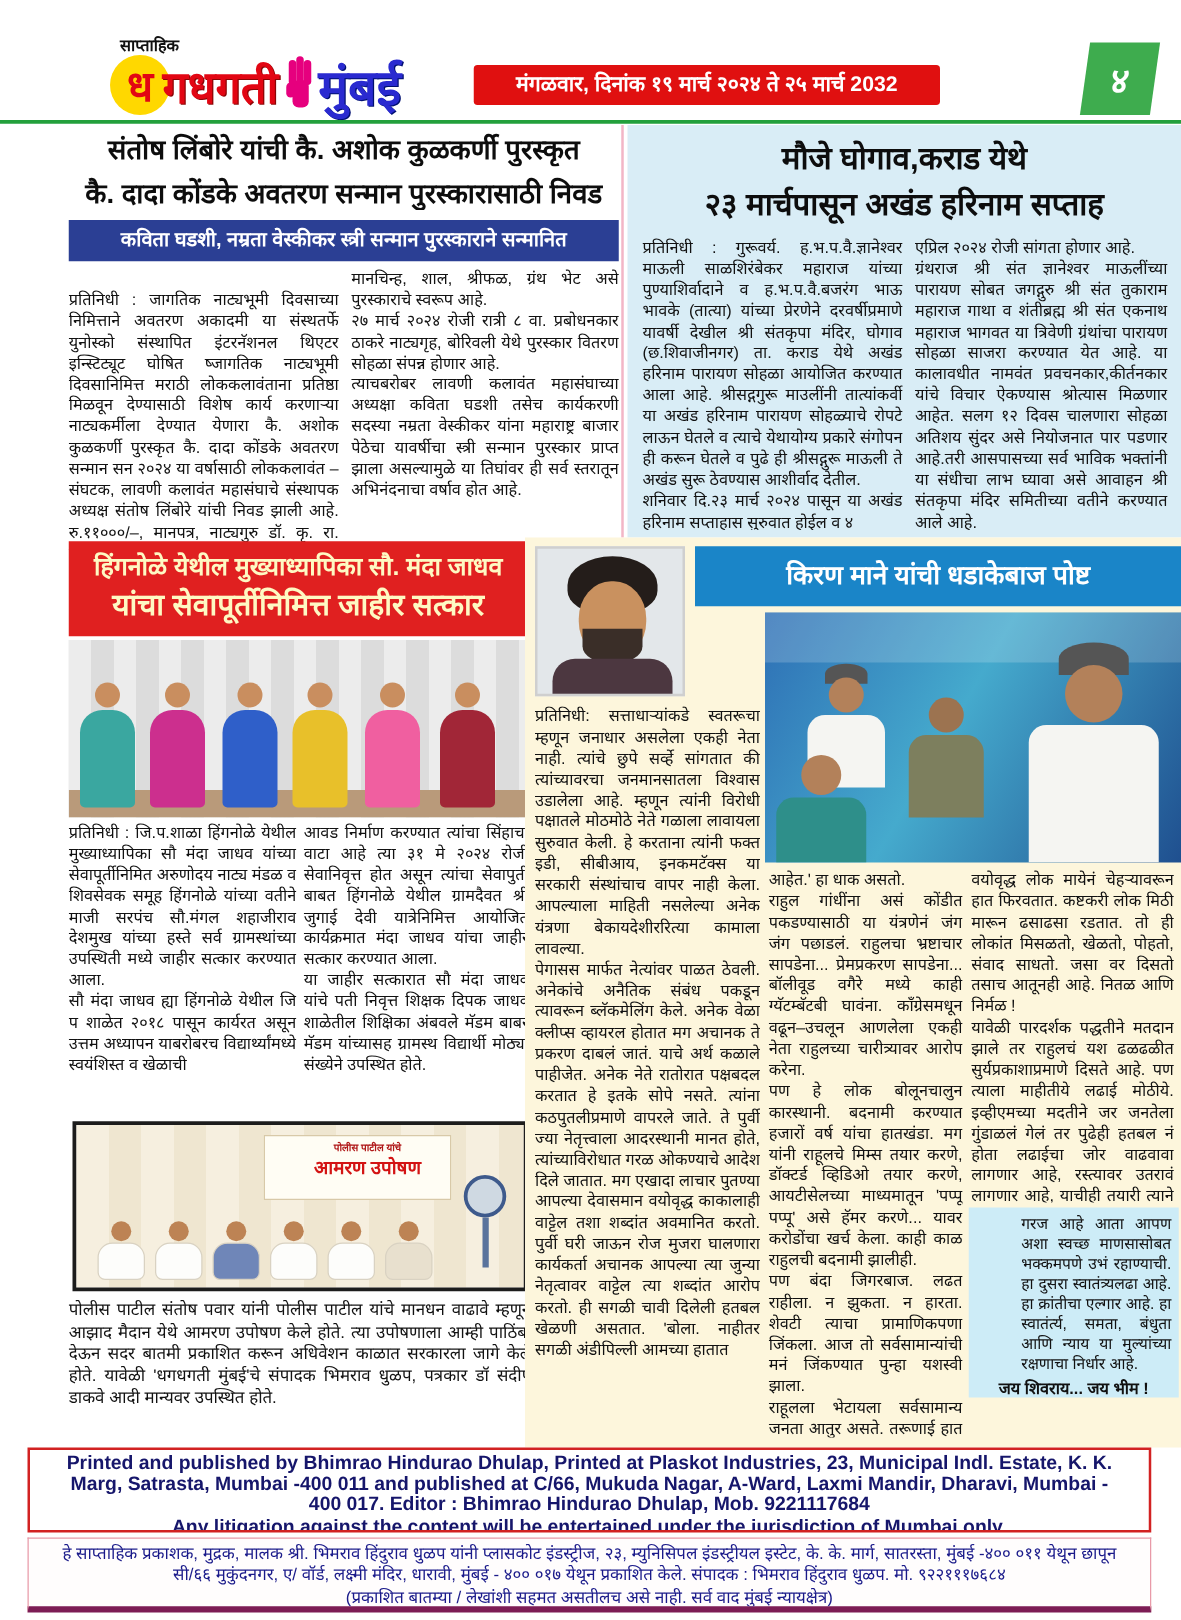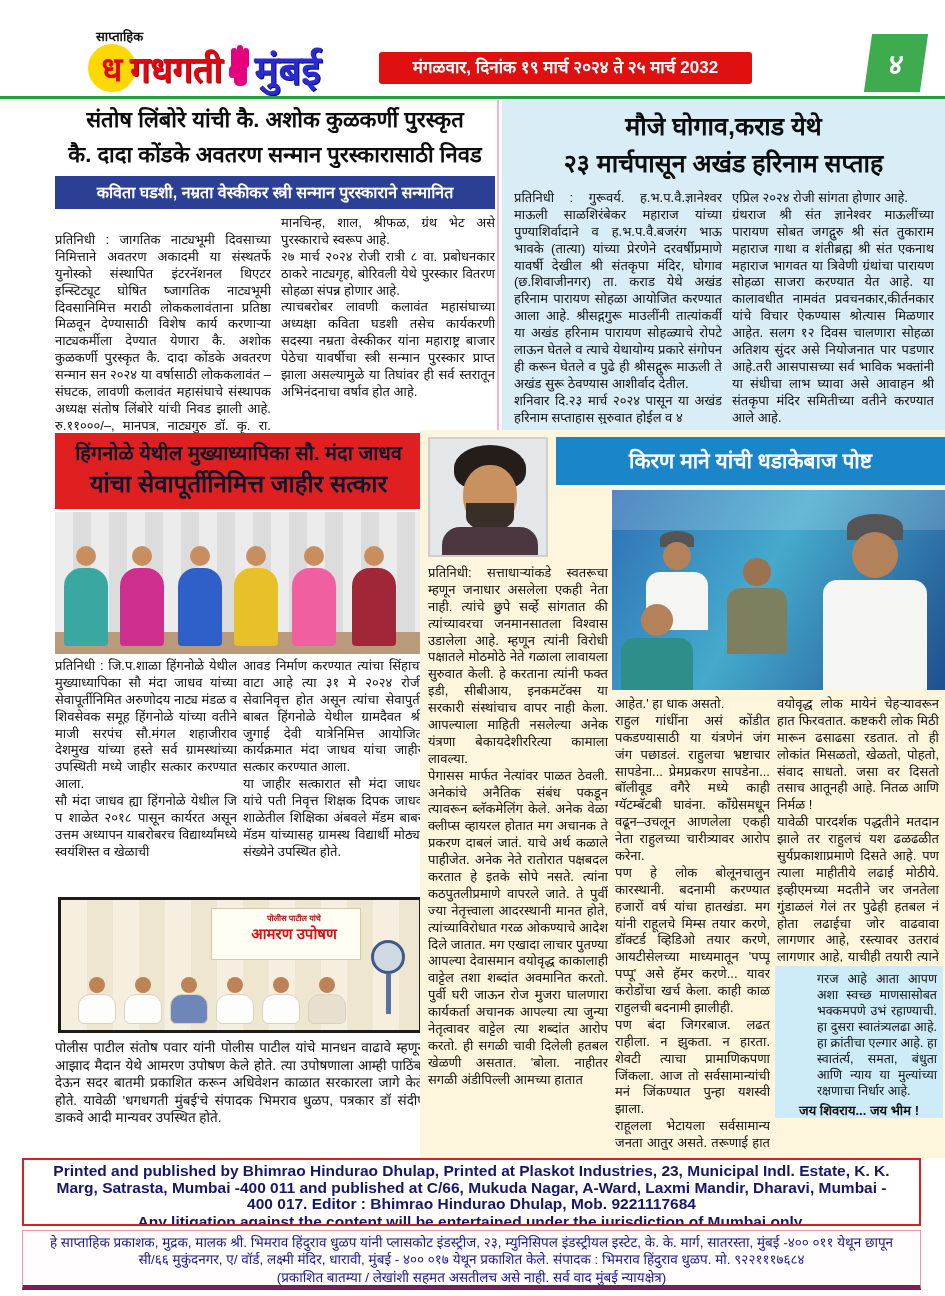--- a/index.html
+++ b/index.html
@@ -31,21 +31,21 @@
   .vrule { position:absolute; left:497px; top:100px; width:2px; height:330px; background:#f2b6c6; }
 
   
   .a2 { position:absolute; left:502px; top:100px; width:443px; height:330px; background:#d9edf6; }
   .a2-h1 { position:absolute; left:502px; top:108px; width:443px; font-size:25px; font-weight:800; color:#0d0d0d; }
   .a2-h2 { position:absolute; left:502px; top:145px; width:443px; font-size:25px; font-weight:800; color:#0d0d0d; }
   .a2-c1 { left:514px; top:190px; width:208px; height:234px; }
   .a2-c2 { left:732px; top:190px; width:202px; height:234px; }
 
   
-  .a3-banner { position:absolute; left:55px; top:433px; width:367px; height:76px; background:#e02020; color:#0f172a; text-align:center; padding-top:6px; }
+  .a3-banner { position:absolute; left:55px; top:433px; width:367px; height:76px; background:#e02020; color:#fef9c3; text-align:center; padding-top:6px; }
   .a3-banner .l1 { font-size:20px; font-weight:bold; white-space:nowrap; }
   .a3-banner .l2 { font-size:24px; font-weight:bold; white-space:nowrap; }
   .photo1 { position:absolute; left:55px; top:512px; width:370px; height:142px; background:repeating-linear-gradient(90deg,#ececec 0 18px,#dcdcdc 18px 36px); overflow:hidden; }
   .photo1 .floor { position:absolute; left:0; bottom:0; width:100%; height:22px; background:#b99a7a; }
   .pfig { position:absolute; bottom:8px; width:46px; }
   .pfig .head { width:20px; height:20px; border-radius:50%; background:#c98e5f; margin:0 auto; }
   .pfig .bod { width:44px; height:78px; border-radius:18px 18px 4px 4px; margin:2px auto 0; }
   .a3-c1 { left:55px; top:658px; width:182px; height:236px; }
   .a3-c2 { left:243px; top:658px; width:180px; height:236px; }
   .photo2 { position:absolute; left:58px; top:897px; width:364px; height:136px; border:3px solid #1c1c1c; background:repeating-linear-gradient(90deg,#f6efdf 0 26px,#efe6d0 26px 52px); overflow:hidden; }

